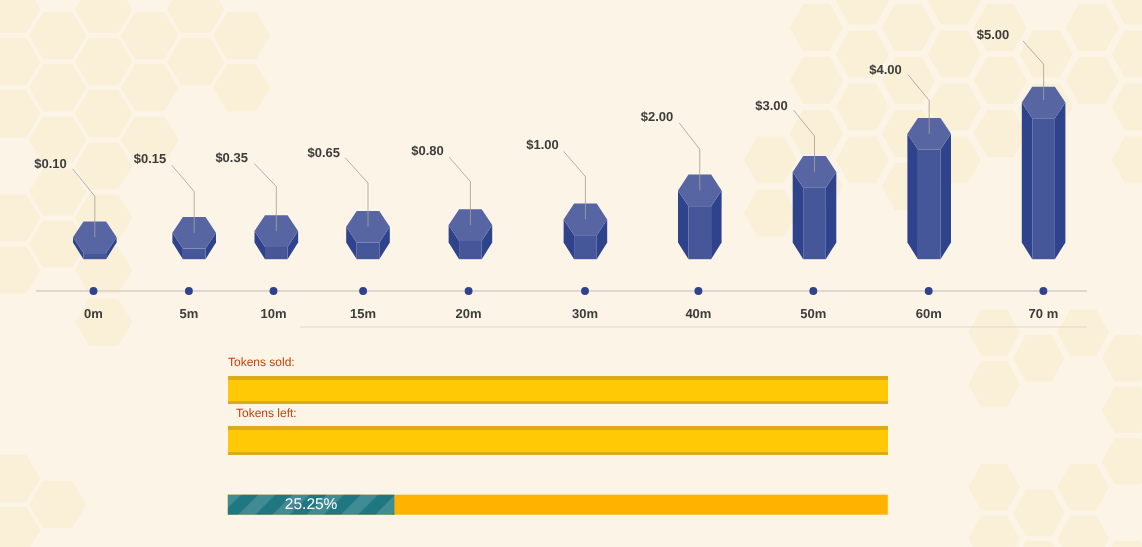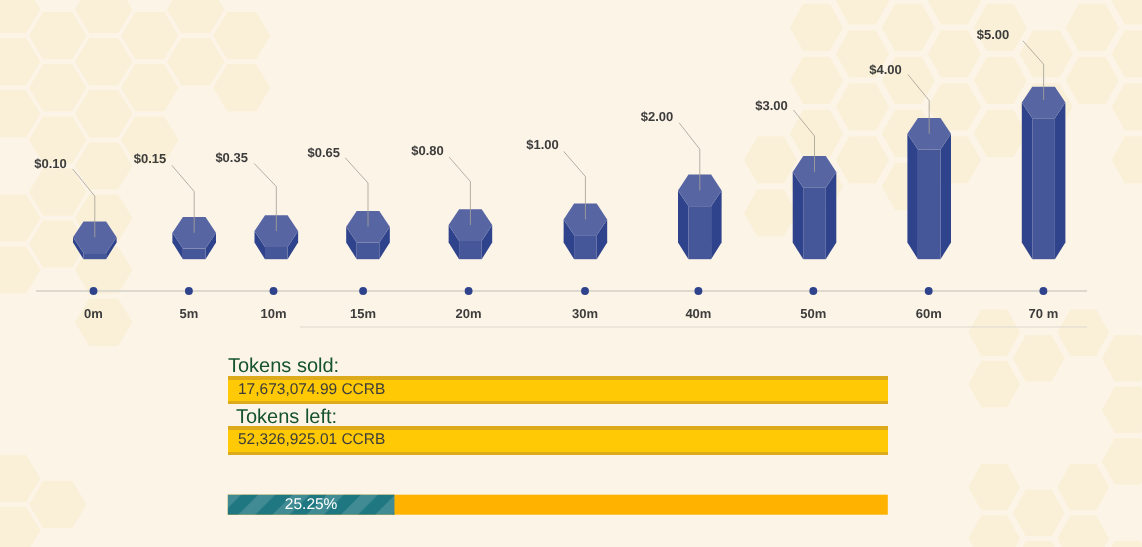--- a/index.html
+++ b/index.html
@@ -3,21 +3,21 @@
 <meta charset="utf-8">
 <title>Token Sale Chart</title>
 <style>
   html,body{margin:0;padding:0;}
   body{width:1142px;height:547px;overflow:hidden;background:#fdf4e8;
        font-family:"Liberation Sans",sans-serif;-webkit-font-smoothing:antialiased;text-rendering:geometricPrecision;}
   #root{position:relative;width:1142px;height:547px;}
   svg.layer{position:absolute;left:0;top:0;width:1142px;height:547px;}
   .lbl{font-weight:700;font-size:13px;fill:#3c3c3b;}
   .tick{font-weight:700;font-size:13px;fill:#3c3c3b;}
-  .stat-label{position:absolute;font-size:20px;color:#14532d;}
+  .stat-label{position:absolute;font-size:12px;color:#c2410c;}
   .field{position:absolute;background:#ffc905;border-top:4px solid #dcaa1b;border-bottom:3.4px solid #dcaa1b;
          box-sizing:border-box;}
   .field-text{position:absolute;font-size:15.5px;color:#3c3c3b;}
 </style>
 </head>
 <body>
 
 <div id="root">
   <svg class="layer" id="bg" viewBox="0 0 1142 547">
       <g>
@@ -217,25 +217,23 @@
         <text x="813.3" y="318" class="tick" text-anchor="middle">50m</text>
         <circle cx="928.7" cy="291" r="3.95" fill="#2e438c"></circle>
         <text x="928.7" y="318" class="tick" text-anchor="middle">60m</text>
         <circle cx="1043.4" cy="291" r="3.95" fill="#2e438c"></circle>
         <text x="1043.4" y="318" class="tick" text-anchor="middle">70 m</text>
       </g>
     </svg>
 
   <div class="stat-label" style="left:228px;top:355px;">Tokens sold:</div>
   <div class="field" id="f1" style="left:227.8px;top:376px;width:660px;height:28.4px;"></div>
-  <div class="field-text" style="left:238px;top:381px;">17,673,074.99 CCRB</div>
 
   <div class="stat-label" style="left:228px;top:405.5px;margin-left:8px;">Tokens left:</div>
   <div class="field" id="f2" style="left:227.8px;top:426.3px;width:660px;height:28.4px;"></div>
-  <div class="field-text" style="left:238px;top:431.3px;">52,326,925.01 CCRB</div>
 
   <svg class="layer" id="progress" viewBox="0 0 1142 547">
       <defs>
         <pattern id="stripes" width="24.2" height="24.2" patternUnits="userSpaceOnUse" patternTransform="rotate(45)">
           <rect x="0" y="0" width="24.2" height="24.2" fill="#1f7781"></rect>
           <rect x="0" y="0" width="12.1" height="24.2" fill="#418b94"></rect>
         </pattern>
       </defs>
       <rect x="227.8" y="494.7" width="660" height="20" fill="#ffb200"></rect>
       <rect x="227.8" y="494.7" width="166.65" height="20" fill="url(#stripes)"></rect>

